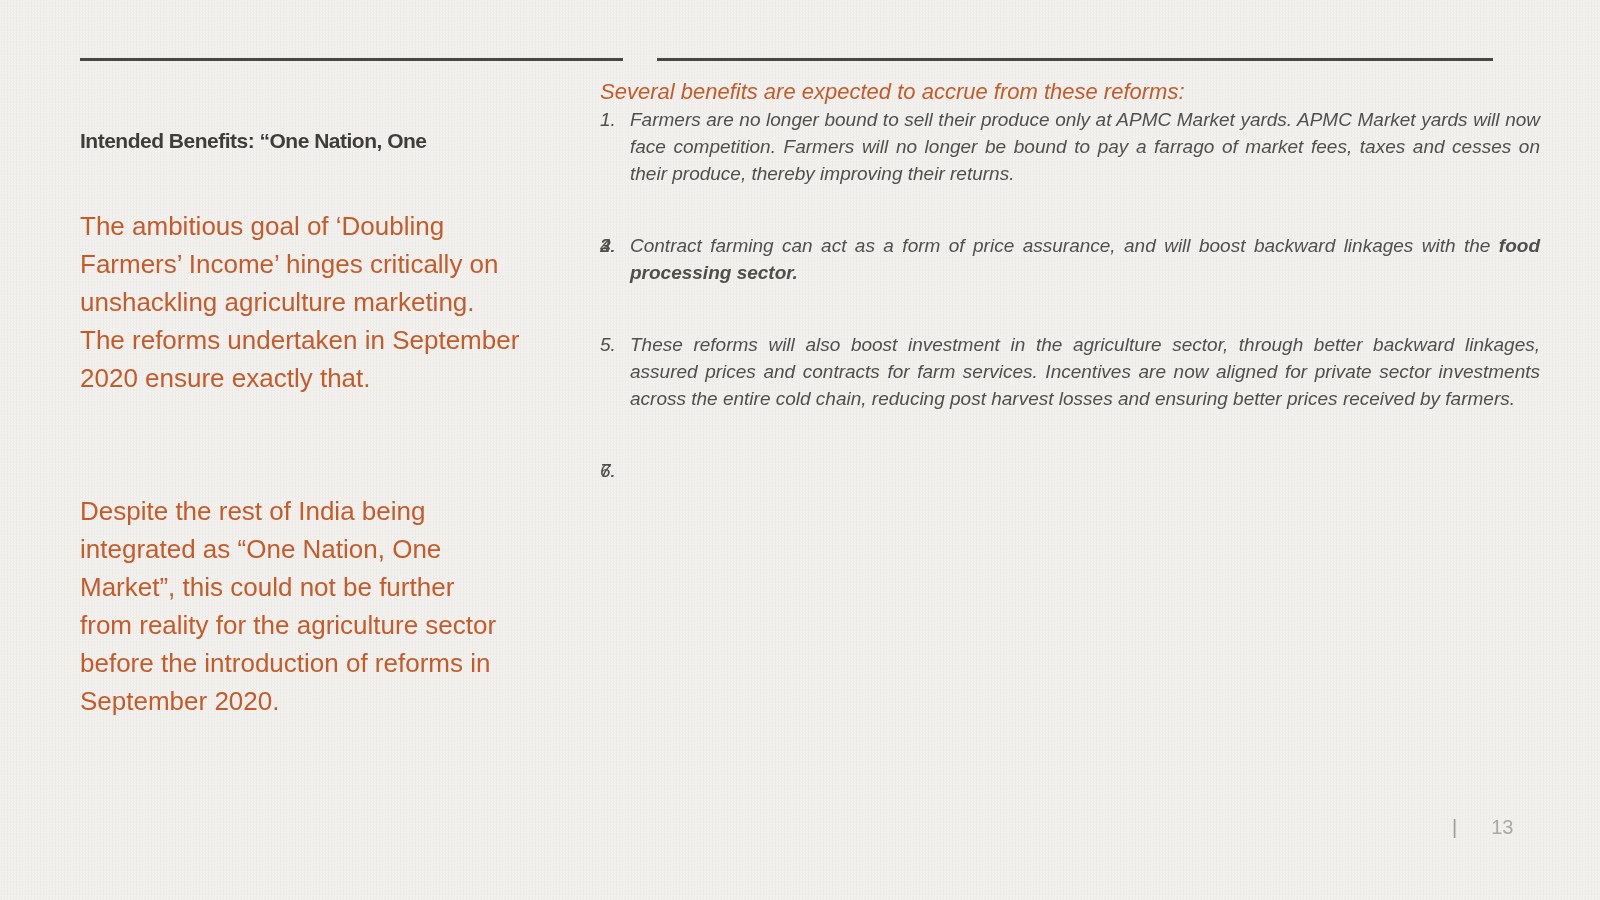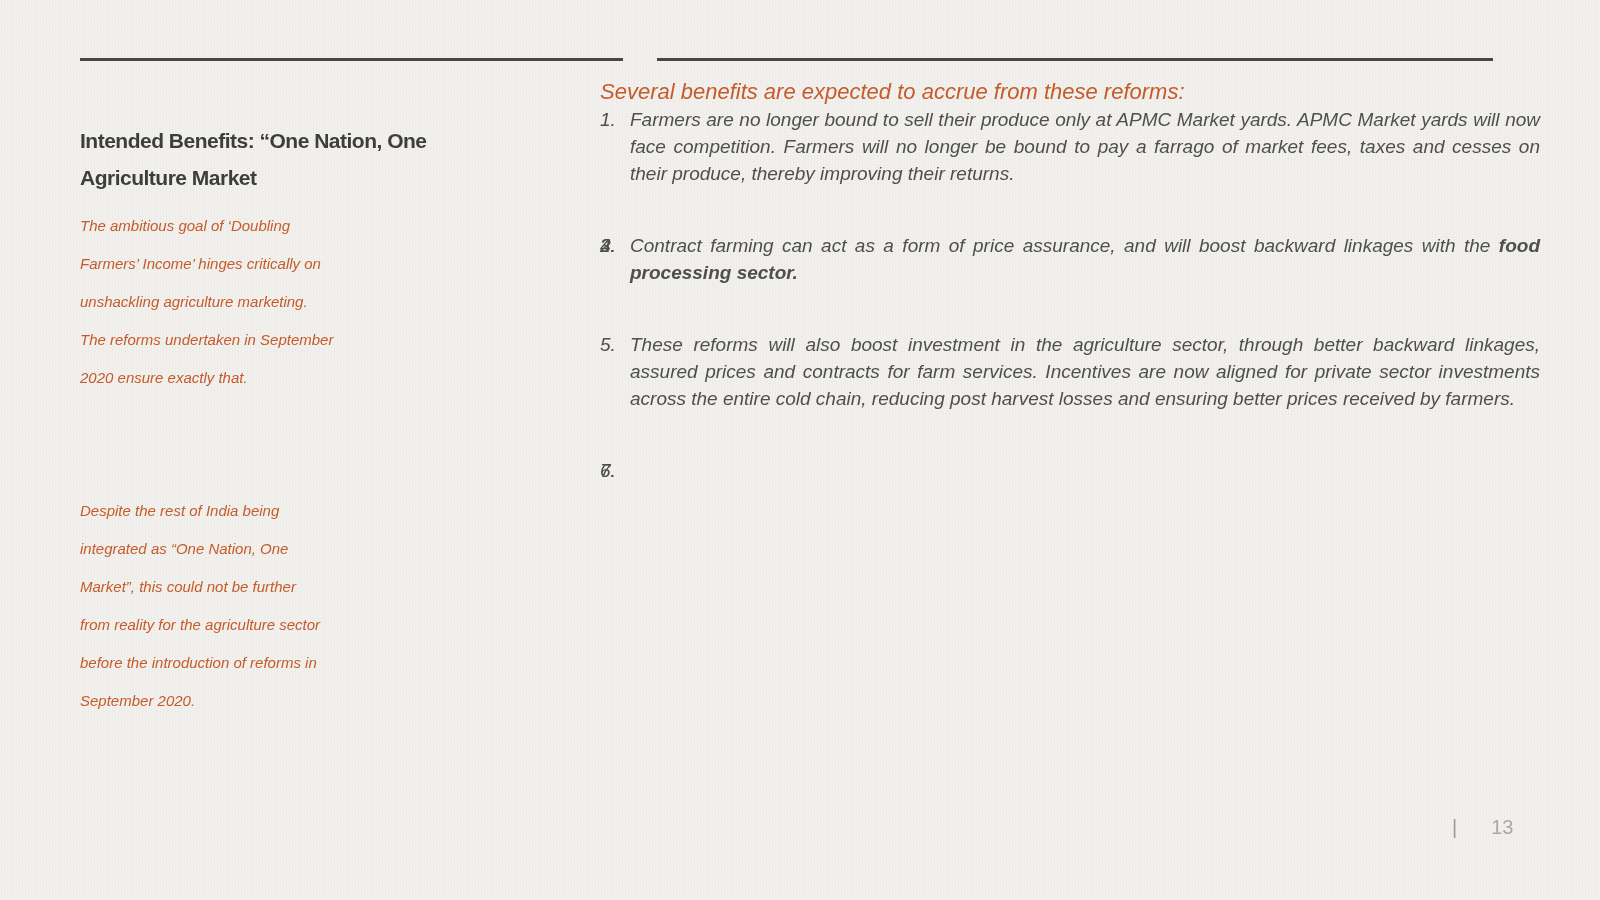--- a/index.html
+++ b/index.html
@@ -31,22 +31,21 @@
     left: 80px; top: 86px; width: 540px;
     font-size: 21px; line-height: 37px;
     font-weight: 700;
     letter-spacing: -0.5px;
     color: #3d3d3d;
     margin-top: 36px;
   }
   .note {
     position: absolute;
     left: 80px; width: 490px;
-    font-style: italic;
-    font-size: 15px; line-height: 38px;
+    font-size: 26px; line-height: 38px;
     color: #c65b2a;
     white-space: pre-line;
   }
   .note-1 { top: 207px; }
   .note-2 { top: 492px; }
 
   .right-col {
     position: absolute;
     left: 600px; top: 78px; width: 940px;
   }
@@ -91,21 +90,20 @@
   <div class="rule rule-left"></div>
   <div class="rule rule-right"></div>
 
   <div class="footer-page">
     <span class="sep">|</span>
     <span class="num">13</span>
   </div>
 
   <h1 class="slide-title">
     <span>Intended Benefits: “One Nation, One</span><br>
-    <span>Agriculture Market</span>
   </h1>
 
   <div class="note note-1">The ambitious goal of ‘Doubling
 Farmers’ Income’ hinges critically on
 unshackling agriculture marketing.
 The reforms undertaken in September
 2020 ensure exactly that.</div>
   <div class="note note-2">Despite the rest of India being
 integrated as “One Nation, One
 Market”, this could not be further

